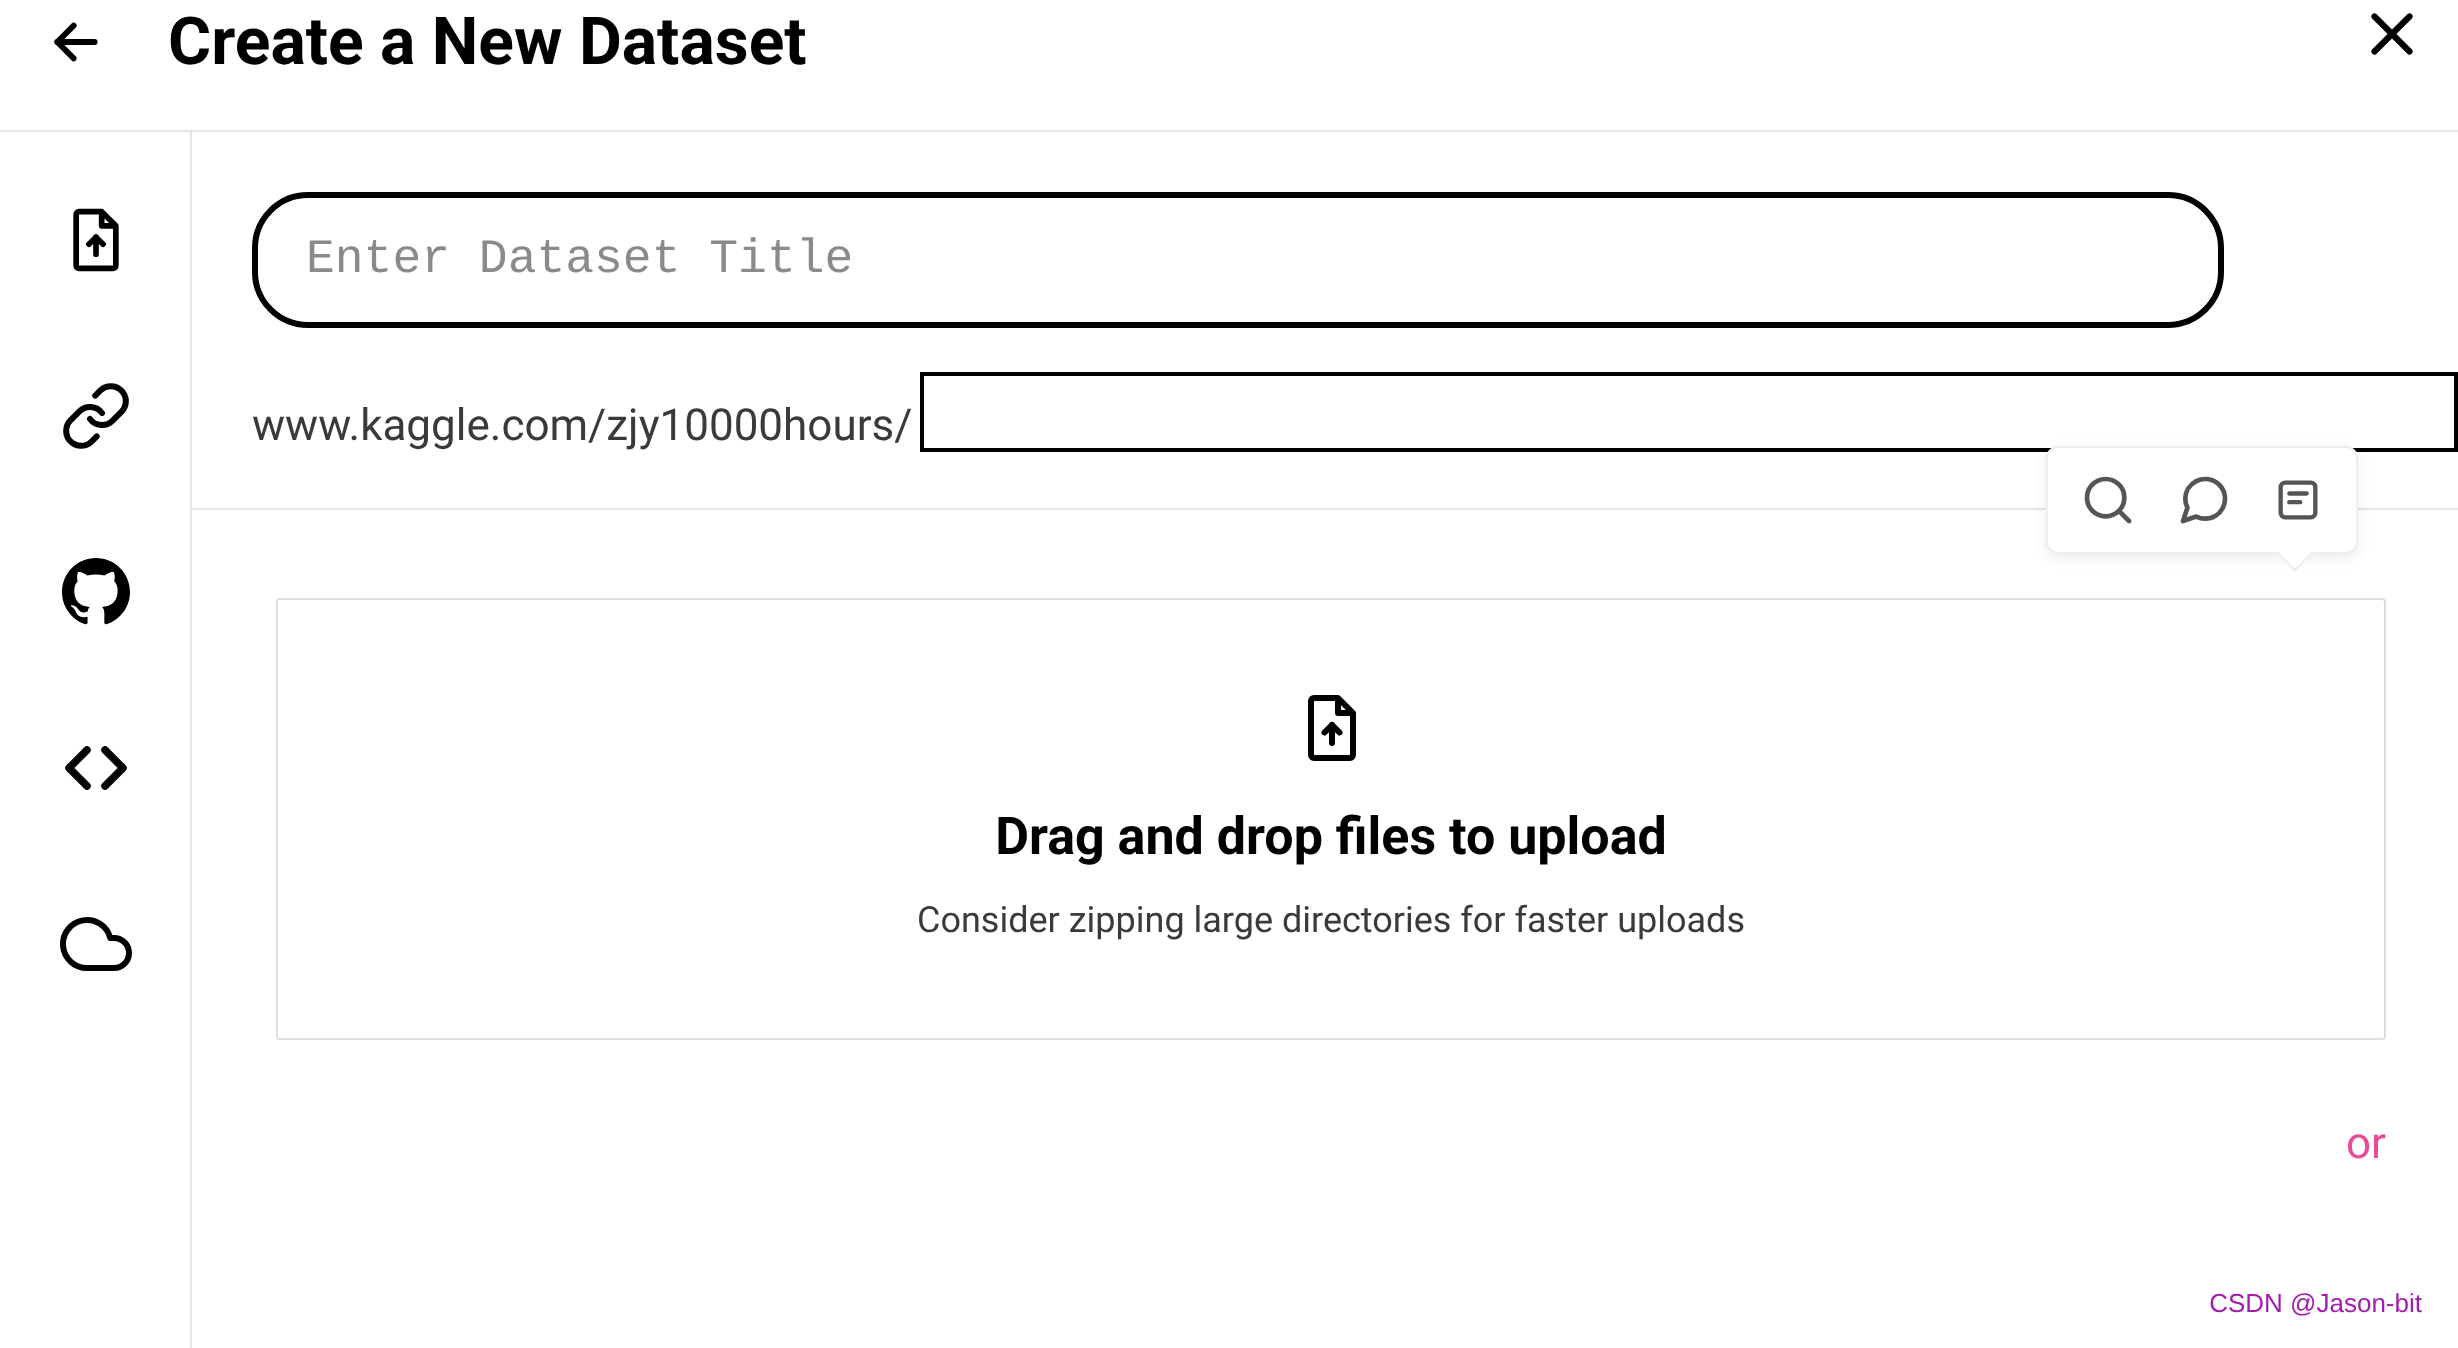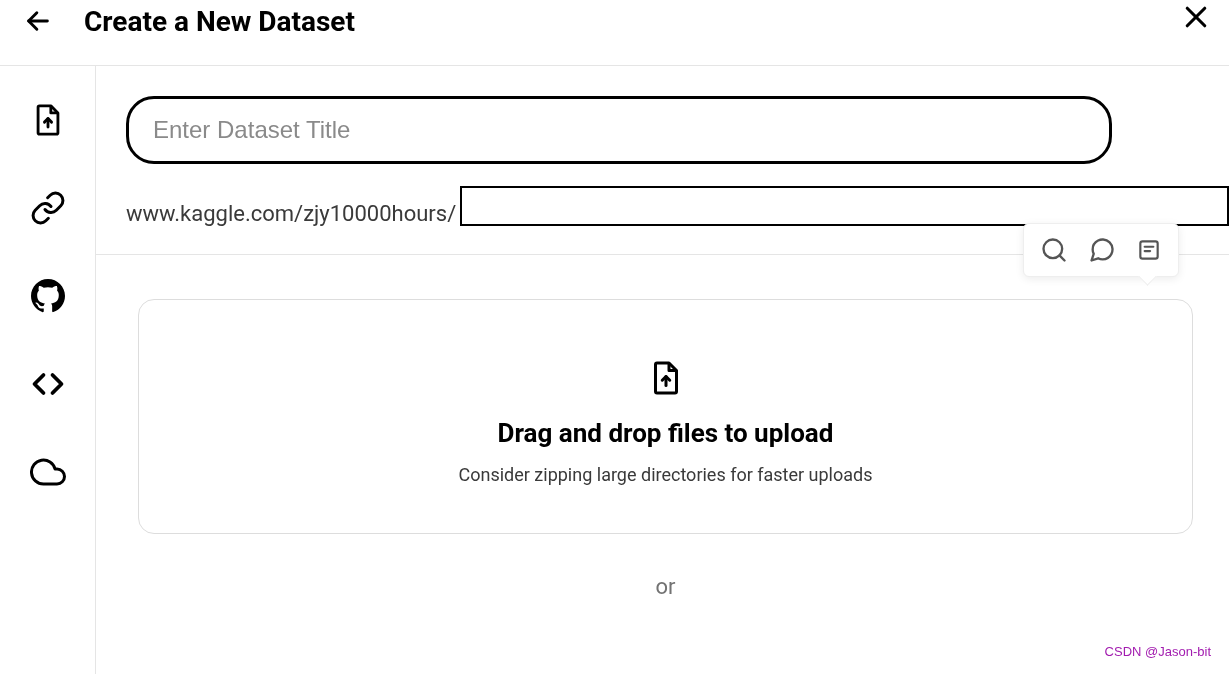--- a/index.html
+++ b/index.html
@@ -20,21 +20,21 @@
       height: 66px;
     }
     .back-btn {
       cursor: pointer;
       margin-right: 32px;
       display: flex;
       align-items: center;
       margin-top: -6px;
     }
     .page-title {
-      font-size: 28px;
+      font-size: 33px;
       font-weight: 700;
       color: #000;
       margin-top: -4px;
     }
     .close-btn {
       position: absolute;
       right: 18px;
       top: 2px;
       cursor: pointer;
     }
@@ -70,20 +70,21 @@
     .title-input {
       width: 986px;
       height: 68px;
       border: 3px solid #000;
       border-radius: 28px;
       padding: 0 24px;
       font-size: 24px;
       color: #333;
       outline: none;
       margin-bottom: 22px;
+      font-family: Liberation Mono, monospace;
     }
     .title-input::placeholder { color: #8a8a8a; }
     .url-row {
       display: flex;
       align-items: flex-end;
       gap: 4px;
     }
     .url-prefix {
       font-size: 22px;
       color: #3a3a3a;
@@ -97,44 +98,44 @@
       padding: 0 8px;
       font-size: 20px;
       outline: none;
     }
     .upload-section {
       padding: 44px 36px 0 42px;
       position: relative;
     }
     .dropzone {
       border: 1px solid #ddd;
-      border-radius: 16px;
-      padding: 60px 20px 48px;
+      border-radius: 2px;
+      padding: 46px 20px 48px;
       text-align: center;
     }
     .dropzone-icon {
       margin-bottom: 22px;
       display: flex;
       justify-content: center;
     }
     .dropzone-title {
       font-size: 26px;
       font-weight: 700;
       color: #000;
       margin-bottom: 16px;
     }
     .dropzone-sub {
       font-size: 18px;
       color: #3a3a3a;
       font-weight: 400;
     }
     .or-text {
-      text-align: center;
+      text-align: right;
       font-size: 22px;
-      color: #737373;
+      color: #ec4899;
       margin: 40px 0 28px;
     }
     .browse-btn {
       display: block;
       margin: 0 auto;
       padding: 16px 40px;
       border: 1px solid #000;
       border-radius: 34px;
       background: #fff;
       font-size: 22px;

